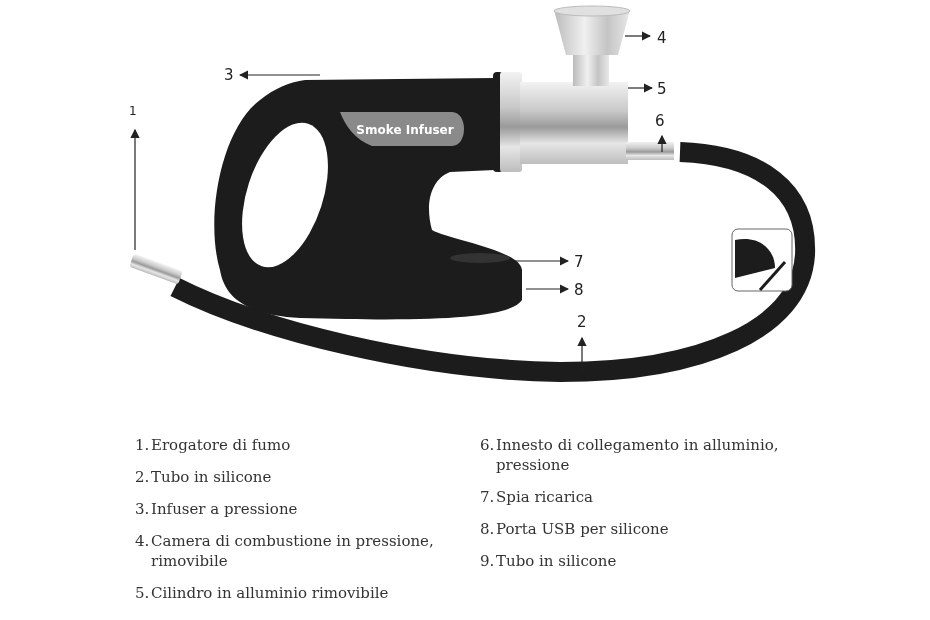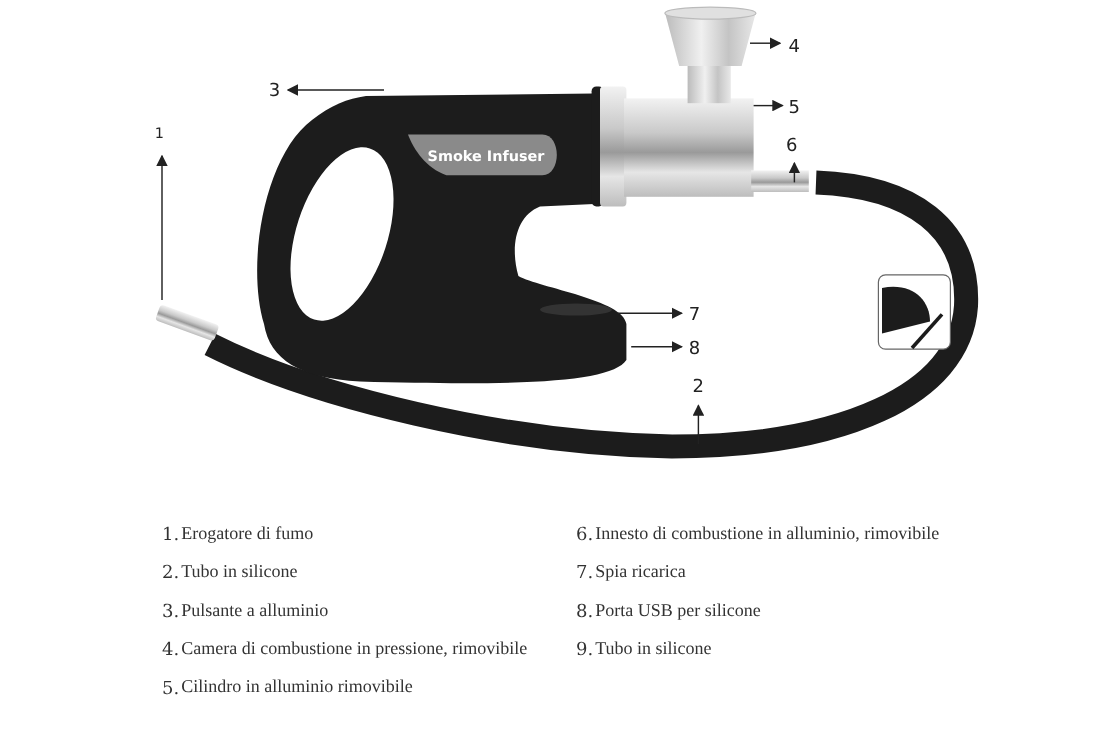--- a/index.html
+++ b/index.html
@@ -2,21 +2,21 @@
 <html><head>
 <meta charset="utf-8">
 <style>
   html, body { margin:0; padding:0; background:#ffffff; }
   body { width:930px; height:620px; position:relative; overflow:hidden; font-family:"DejaVu Serif", serif; }
   #diagram { position:absolute; left:0; top:0; width:930px; height:420px; }
   .callout { position:absolute; font-family:"DejaVu Sans", sans-serif; font-size:15px; color:#222; }
   .legend { position:absolute; font-family:"DejaVu Serif", serif; font-size:15px; color:#333; line-height:20px; }
   .legend .item { display:flex; margin-bottom:12px; }
   .legend .num { width:16px; flex:none; }
-  .legend .txt { flex:1;font-family:Liberation Serif, serif; }
+  .legend .txt { flex:1; }
   #legend-left { left:135px; top:435px; width:330px; }
   #legend-right { left:480px; top:435px; width:340px; }
 </style>
 </head>
 <body>
 
 <svg id="diagram" viewBox="0 0 930 420" xmlns="http://www.w3.org/2000/svg">
   <defs>
     <linearGradient id="metal" x1="0" y1="0" x2="0" y2="1">
       <stop offset="0" stop-color="#f2f2f2"></stop>
@@ -95,35 +95,35 @@
   <div class="item">
       <span class="num">1.</span>
       <span class="txt">Erogatore di fumo</span>
     </div>
   <div class="item">
       <span class="num">2.</span>
       <span class="txt">Tubo in silicone</span>
     </div>
   <div class="item">
       <span class="num">3.</span>
-      <span class="txt">Pulsante a alluminio</span>
+      <span class="txt">Infuser a pressione</span>
     </div>
   <div class="item">
       <span class="num">4.</span>
       <span class="txt">Camera di combustione in pressione, rimovibile</span>
     </div>
   <div class="item">
       <span class="num">5.</span>
       <span class="txt">Cilindro in alluminio rimovibile</span>
     </div>
 </div>
 <div class="legend" id="legend-right">
   <div class="item">
       <span class="num">6.</span>
-      <span class="txt">Innesto di combustione in alluminio, rimovibile</span>
+      <span class="txt">Innesto di collegamento in alluminio, pressione</span>
     </div>
   <div class="item">
       <span class="num">7.</span>
       <span class="txt">Spia ricarica</span>
     </div>
   <div class="item">
       <span class="num">8.</span>
       <span class="txt">Porta USB per silicone</span>
     </div>
   <div class="item">

